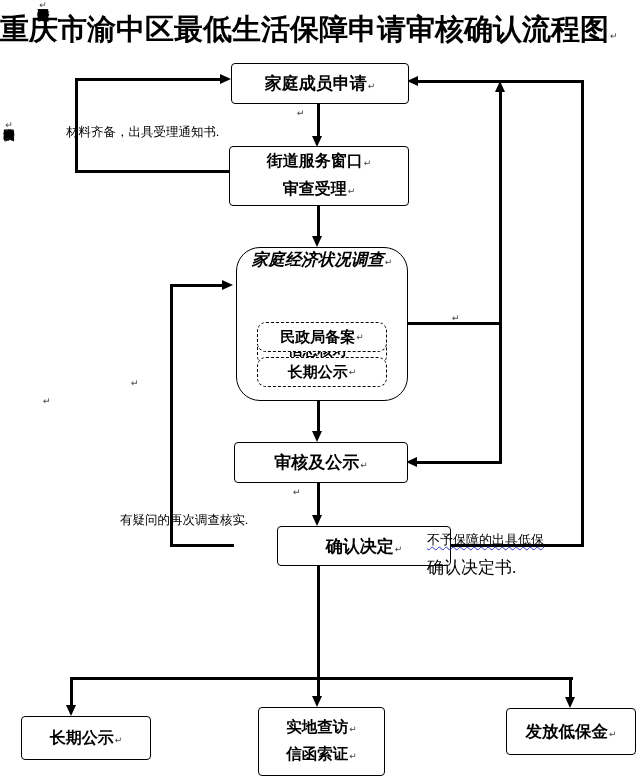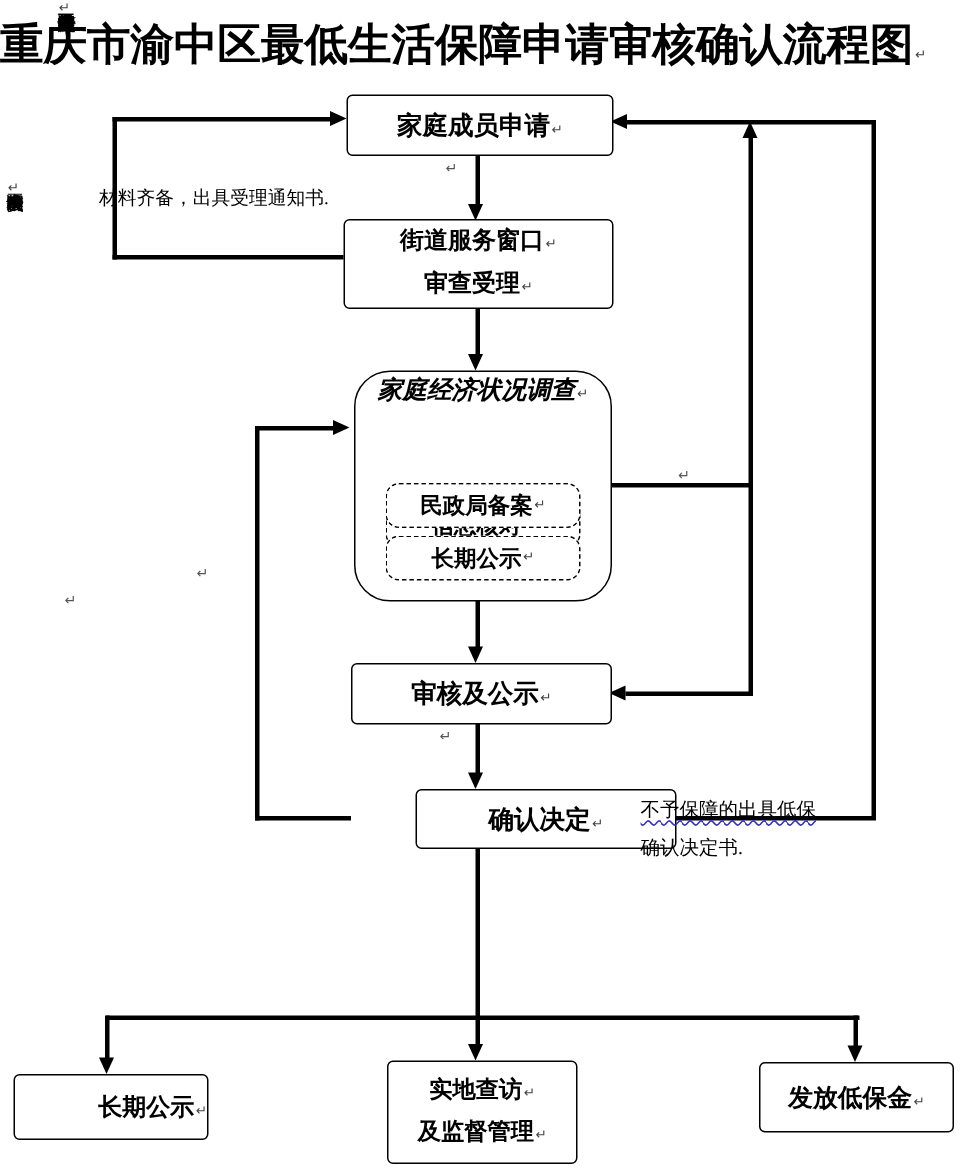--- a/index.html
+++ b/index.html
@@ -121,46 +121,47 @@
   </div>
 
   <div class="node" style="left:234px; top:442px; width:172px; height:39px; font-size:17px;">
     <div class="ln"><span>审核及公示</span><span class="mark">↵</span></div>
   </div>
 
   <div class="node" style="left:234px; top:526px; width:172px; height:38px; font-size:17px;margin-left:43px;">
     <div class="ln"><span>确认决定</span><span class="mark">↵</span></div>
   </div>
 
-  <div class="node" style="left:9px; top:716px; width:128px; height:42px; font-size:16px;align-items:flex-end;">
+  <div class="node" style="left:21px; top:716px; width:128px; height:42px; font-size:16px;">
     <div class="ln"><span>长期公示</span><span class="mark">↵</span></div>
   </div>
 
   <div class="node" style="left:258px; top:707px; width:125px; height:67px; font-size:15.5px; line-height:25px;">
     <div class="ln"><span>实地查访</span><span class="mark">↵</span></div>
-    <div class="ln"><span>及监督管理</span><span class="mark">↵</span></div>
+    <div class="ln"><span>信函索证</span><span class="mark">↵</span></div>
   </div>
 
   <div class="node" style="left:506px; top:708px; width:128px; height:45px; font-size:16.5px;justify-content:center;">
     <div class="ln"><span>发放低保金</span><span class="mark">↵</span></div>
   </div>
 
   <div class="lbl" style="left:66px; top:124px;">材料齐备，出具受理通知书.</div>
 
+  <div class="lbl" style="left:120px; top:512px;">有疑问的再次调查核实.</div>
 
   <div class="vert" style="left:447px; top:133px; height:120px; width:52px; line-height:17px;">
     <span>经信息核对不</span><span class="squig">符合低保认定</span><span>办法规定的书面告</span><span>知申请人</span><span class="mark">↵</span>
   </div>
 
   <div class="vert" style="left:467px; top:336px; height:122px; width:18px; line-height:18px;">
     <span>经再次调查核实的申请</span><span class="mark">↵</span>
   </div>
 
   <div class="lbl squig" style="left:427px; top:531px; font-size:13px;">不予保障的出具低保</div>
-  <div class="lbl" style="left:427px; top:556px; font-size:13px;">确认决定书.</div>
+  <div class="lbl" style="left:427px; top:556px; font-size:17px;">确认决定书.</div>
 
   <div class="fmark" style="left:297px; top:107px;">↵</div>
   <div class="fmark" style="left:293px; top:486px;">↵</div>
   <div class="fmark" style="left:452px; top:312px;">↵</div>
   <div class="fmark" style="left:131px; top:377px;">↵</div>
   <div class="fmark" style="left:43px; top:395px;">↵</div>
 
 </div>
 
 </body></html>

